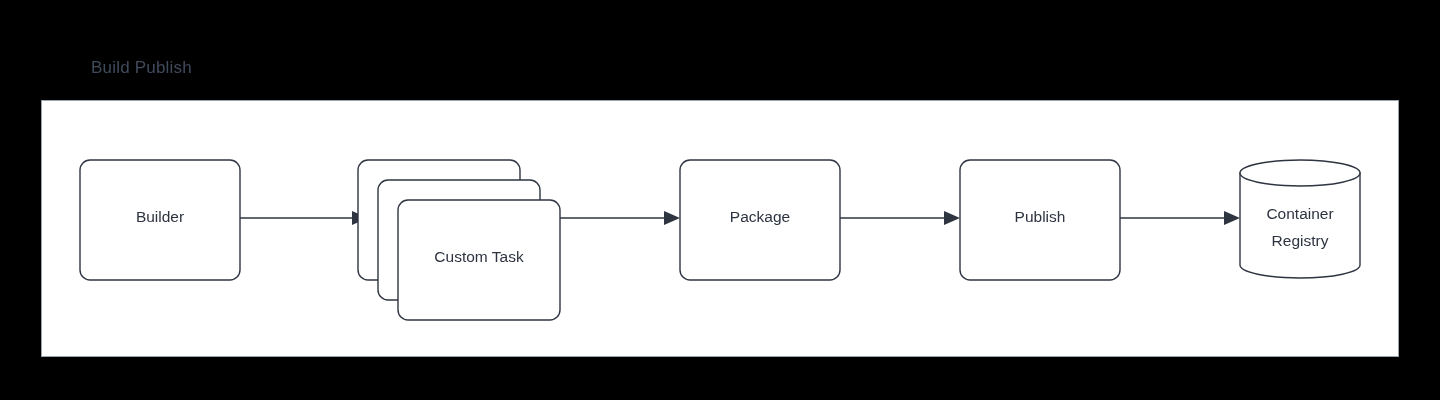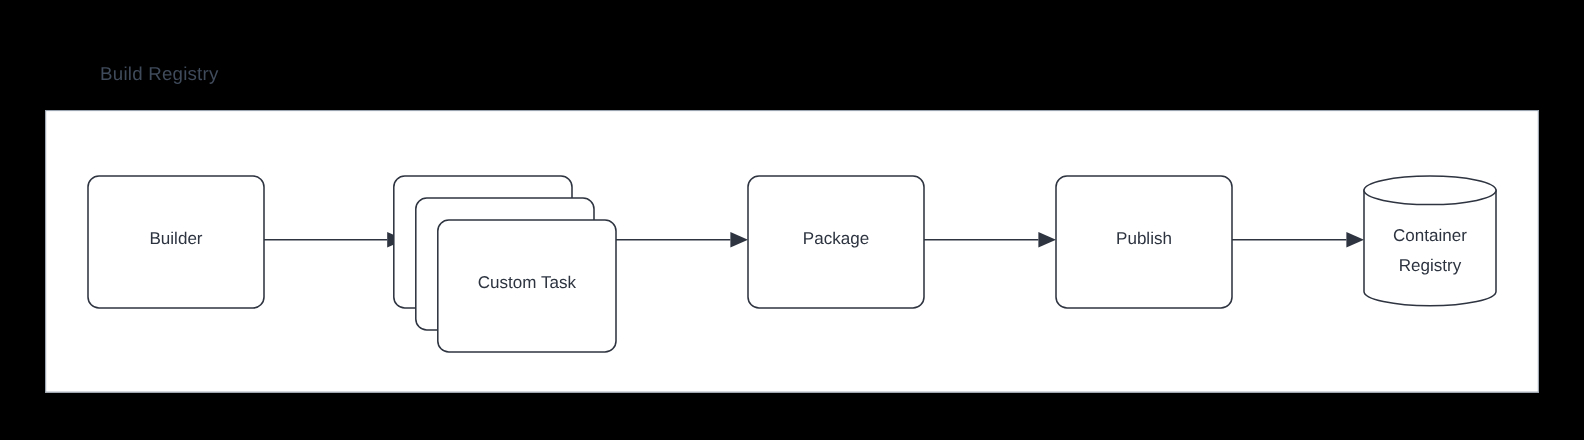--- a/index.html
+++ b/index.html
@@ -73,21 +73,21 @@
   .edge-nub {
     fill: #2e3440;
     stroke: none;
   }
 </style>
 </head>
 <body>
 
 <div id="canvas">
 
-  <div id="diagram-title">Build Registry</div>
+  <div id="diagram-title">Build Publish</div>
 
   <div id="panel"></div>
 
   <svg id="graph" viewBox="0 0 1440 400" xmlns="http://www.w3.org/2000/svg">
 
     <g>
       <line class="edge-line" x1="240" y1="218" x2="352" y2="218"></line>
       <polygon class="edge-head" points="352,211 368,218 352,225"></polygon>
     </g>
 

